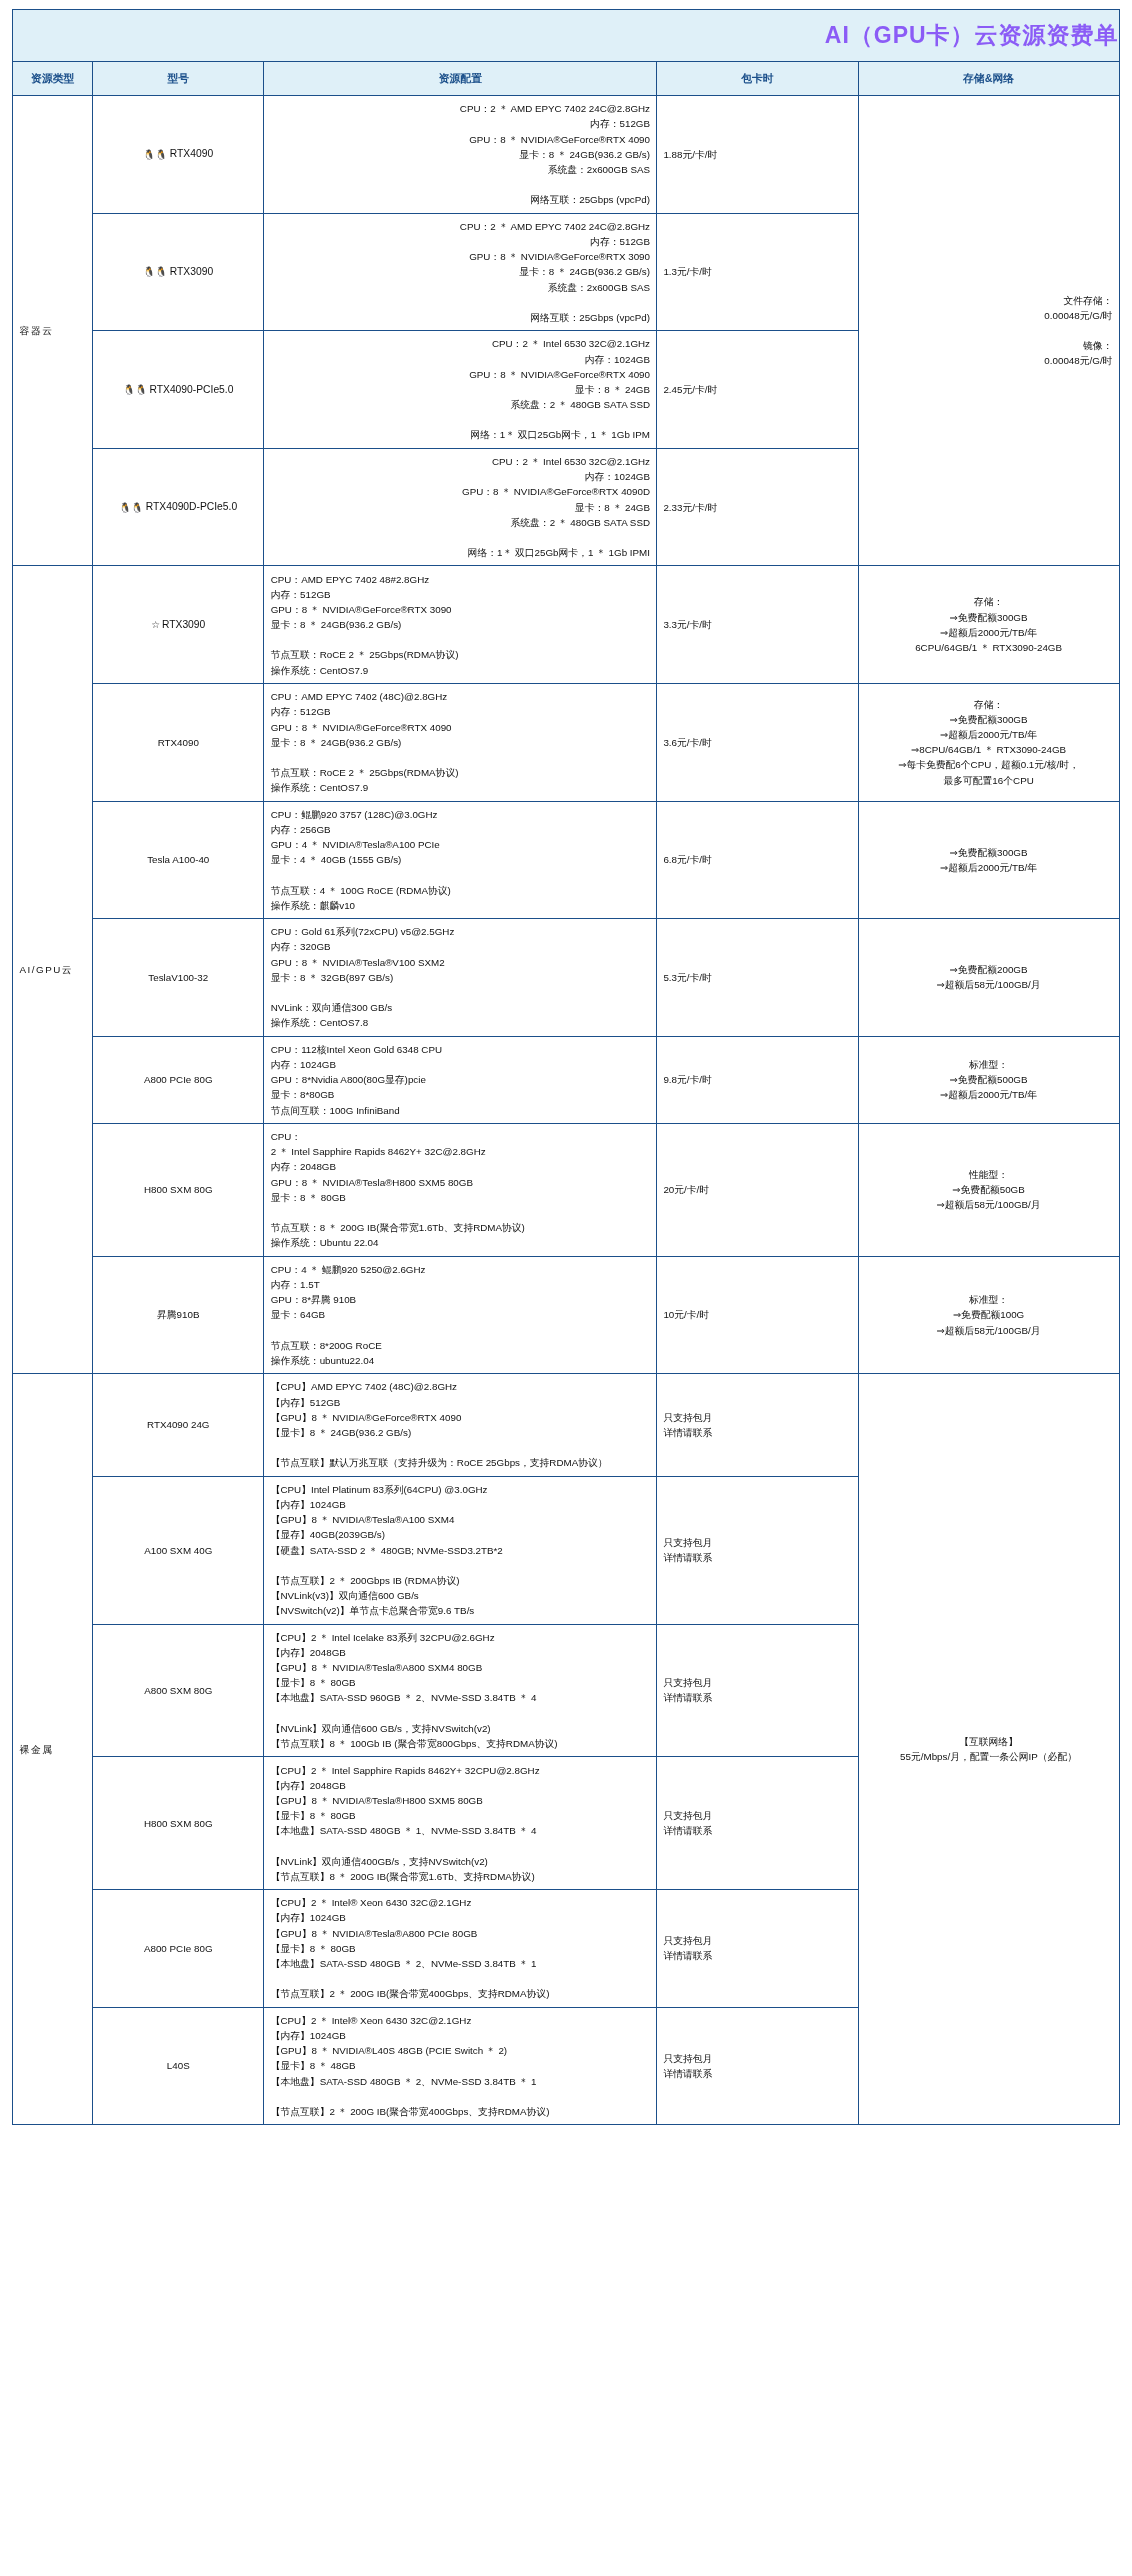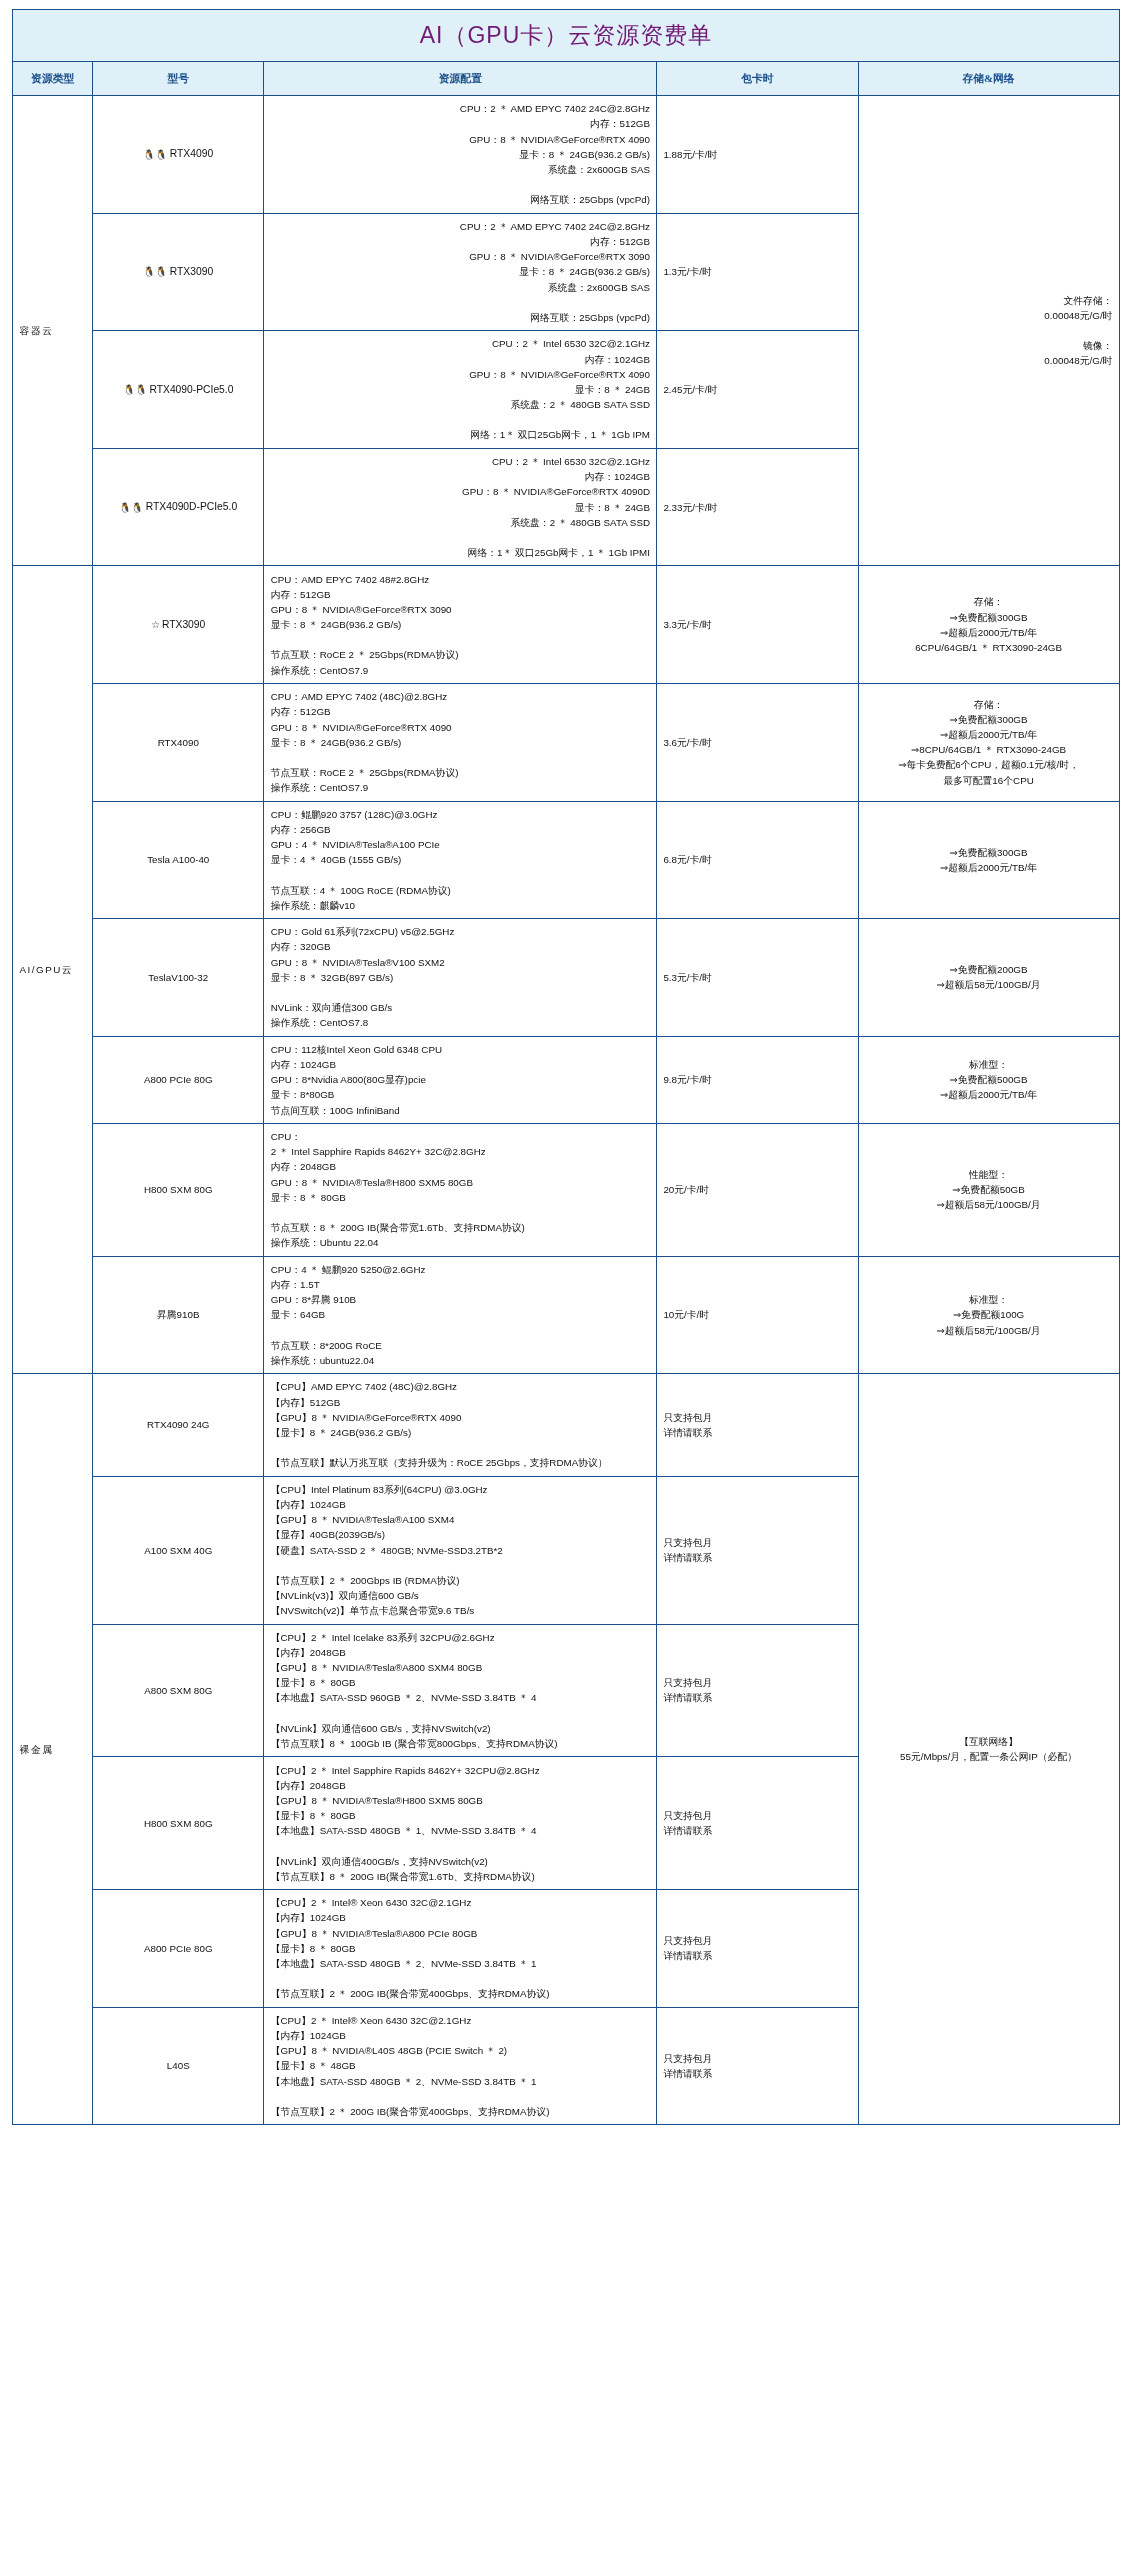--- a/index.html
+++ b/index.html
@@ -14,25 +14,25 @@
     -webkit-font-smoothing: antialiased;
   }
   .page {
     width: 1132px;
     box-sizing: border-box;
     padding: 9.3px 12.4px 20.6px 12.4px;
   }
   .title-bar {
     border: 1px solid #1b4f8a;
     background: #dff0f8;
-    text-align: center;
+    text-align: right;
     padding: 9.3px 0 10.3px 0;
     font-size: 23px;
-    font-weight: normal;
-    color: #701a75;
+    font-weight: bold;
+    color: #8b5cf6;
     letter-spacing: 1px;
   }
   table.main {
     width: 100%;
     border-collapse: collapse;
     table-layout: fixed;
     margin-top: -1px;
   }
   table.main th, table.main td {
     border: 1px solid #1b4f8a;
@@ -43,21 +43,20 @@
     word-break: break-word;
   }
   table.main thead th {
     background: #dff0f8;
     color: #1b4f8a;
     font-weight: bold;
     font-size: 10.8px;
     text-align: center;
     height: 27px;
     padding: 3.1px 4.1px;
-    font-family: Liberation Serif, serif;
   }
   col.c-type { width: 7.2%; }
   col.c-model { width: 15.5%; }
   col.c-spec  { width: 35.5%; }
   col.c-price { width: 18.2%; }
   col.c-store { width: 23.6%; }
 
   td.type-cell {
     text-align: left;
     font-size: 11.3px;

